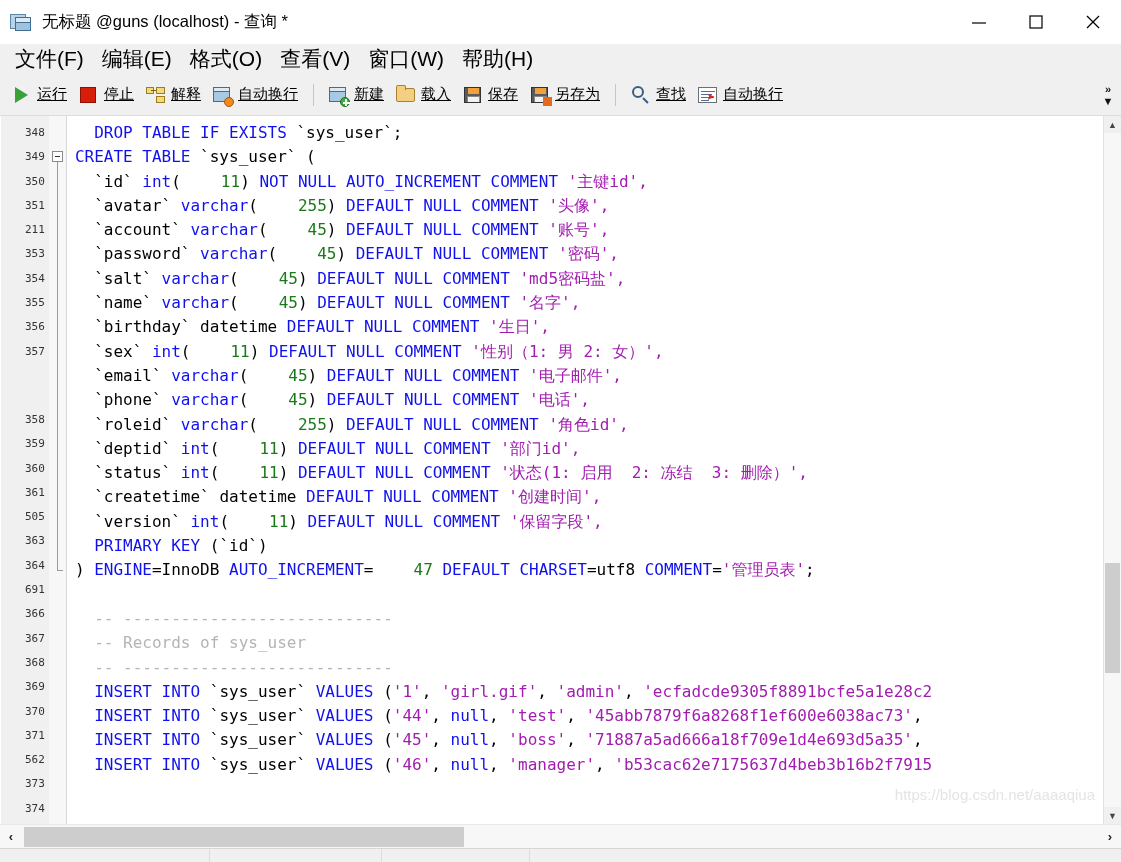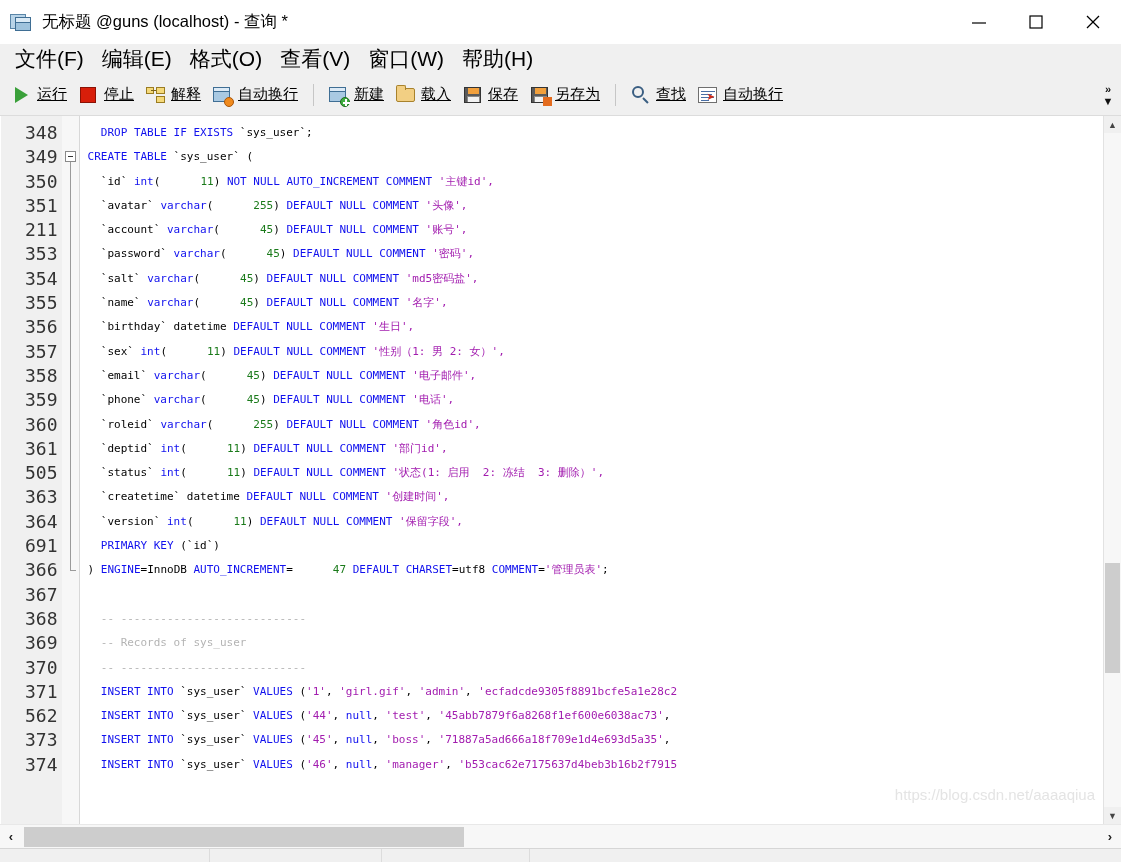--- a/index.html
+++ b/index.html
@@ -198,21 +198,21 @@
     display: flex;
     overflow: hidden;
     position: relative;
   }
   .gutter {
     flex: 0 0 40px;
     background: #f0f0f0;
     text-align: right;
     padding-right: 4px;
     font-family: "DejaVu Sans Mono", "Liberation Mono", monospace;
-    font-size: 18px;
+    font-size: 11px;
     line-height: 24.3px;
     color: #333;
     padding-top: 5px;
     user-select: none;
   }
   .foldcol {
     flex: 0 0 18px;
     background: #f7f7f7;
     border-right: 1px solid #d8d8d8;
     padding-top: 5px;
@@ -237,21 +237,21 @@
     background: #9a9a9a;
   }
   .foldend {
     position: absolute; left: 8px; width: 6px; height: 1px; background: #9a9a9a;
   }
   .codearea {
     flex: 1 1 auto;
     padding-top: 5px;
     padding-left: 8px;
     font-family: "DejaVu Sans Mono", "Liberation Mono", monospace;
-    font-size: 11px;
+    font-size: 16px;
     line-height: 24.3px;
     white-space: pre;
     overflow: hidden;
     color: #000;
   }
   .codearea .line { height: 24.3px; white-space: pre; }
   .kw  { color: #1111ee; }
   .num { color: #1a7a1a; margin-left: 40px; }
   .str { color: #a21caf; }
   .cmt { color: #b4b4b4; }
@@ -485,21 +485,21 @@
           <div class="line" style="height: 24.3px;">348</div>
           <div class="line" style="height: 24.3px;">349</div>
           <div class="line" style="height: 24.3px;">350</div>
           <div class="line" style="height: 24.3px;">351</div>
           <div class="line" style="height: 24.3px;">211</div>
           <div class="line" style="height: 24.3px;">353</div>
           <div class="line" style="height: 24.3px;">354</div>
           <div class="line" style="height: 24.3px;">355</div>
           <div class="line" style="height: 24.3px; padding-left: 24px;">356</div>
           <div class="line" style="height: 24.3px;">357</div>
-          <div class="line" style="height: 24.3px;">358</div>
+          <div class="line" style="height: 24.3px; margin-top: 44px;">358</div>
           <div class="line" style="height: 24.3px;">359</div>
           <div class="line" style="height: 24.3px;">360</div>
           <div class="line" style="height: 24.3px;">361</div>
           <div class="line" style="height: 24.3px;">505</div>
           <div class="line" style="height: 24.3px;">363</div>
           <div class="line" style="height: 24.3px;">364</div>
           <div class="line" style="height: 24.3px;">691</div>
           <div class="line" style="height: 24.3px;">366</div>
           <div class="line" style="height: 24.3px;">367</div>
           <div class="line" style="height: 24.3px;">368</div>

